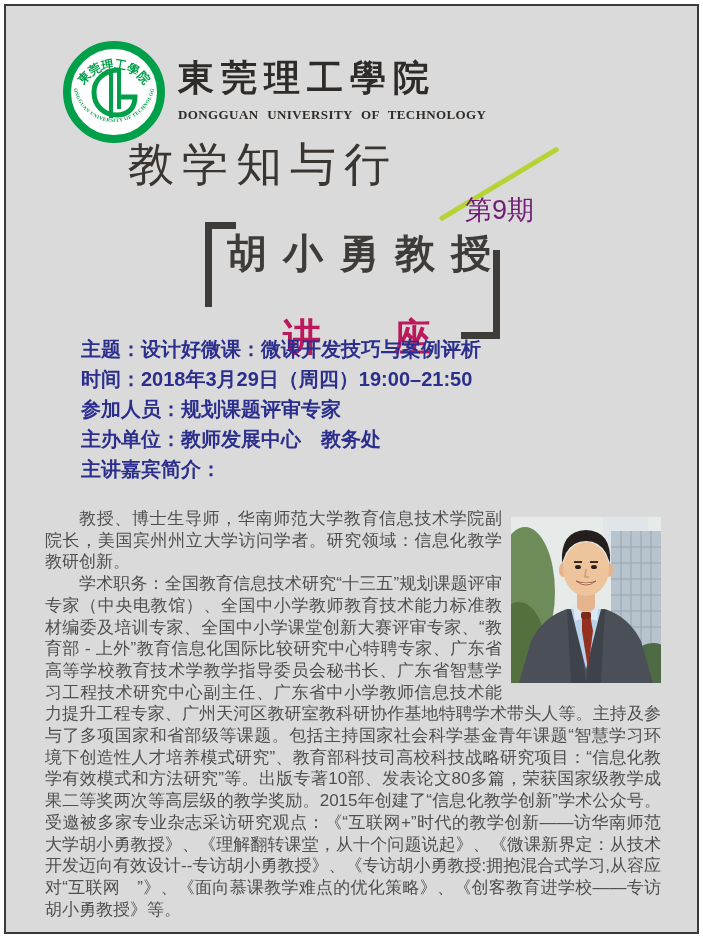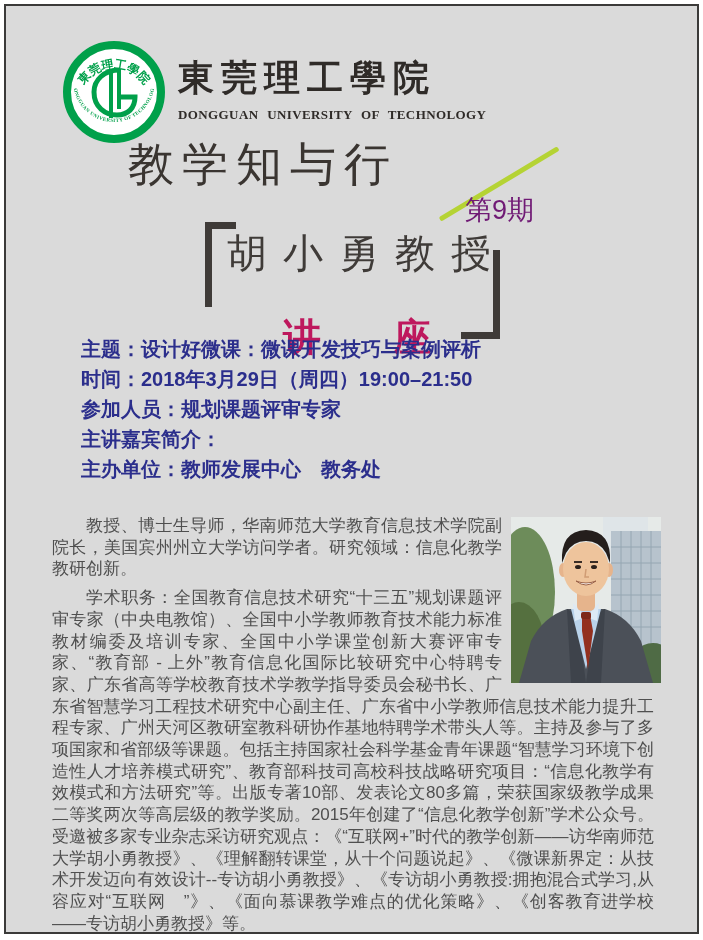--- a/index.html
+++ b/index.html
@@ -32,38 +32,38 @@
   }
   .issue{left:459px;top:186px;font-size:27px;color:#701a75;white-space:nowrap;}
   
   .bracket-open{left:199px;top:216px;width:24px;height:78px;
     border-left:7px solid #3f3b38;border-top:7px solid #3f3b38;}
   .bracket-close{left:455px;top:244px;width:32px;height:82px;
     border-right:7px solid #3f3b38;border-bottom:7px solid #3f3b38;}
   .lect1{
     left:205px;top:220px;width:282px;text-align:center;
     font-family:"Liberation Serif","DejaVu Serif",serif;
-    font-size:40px;font-weight:normal;color:#3f3b38;letter-spacing:16px;padding-left:16px;
+    font-size:40px;font-weight:bold;color:#3f3b38;letter-spacing:16px;padding-left:16px;
     white-space:nowrap;box-sizing:border-box;
   }
   .lect2{
     left:205px;top:266px;width:282px;text-align:center;
     font-family:Liberation Mono, monospace;
     font-size:38px;font-weight:bold;color:#be185d;letter-spacing:72px;padding-left:72px;
     white-space:nowrap;box-sizing:border-box;margin-top:40px;
   }
   
   .info{left:54px;top:328px;width:600px;margin-left:21px;}
   .info-line{font-size:20px;font-weight:bold;line-height:30px;white-space:nowrap;}
   
   .profile{
     left:39px;top:502px;width:616px;
     font-size:17px;line-height:21.7px;color:#4f4f4f;text-align:justify;
   }
-  .profile p{margin:7px;text-indent:2em;}
+  .profile p{margin:0;text-indent:2em;}
   .photo{
     float:right;width:150px;height:166px;margin:9px 0 6px 9px;
     display:block;
   }
 </style>
 </head>
 <body>
 
 <div class="page">
 
@@ -95,22 +95,22 @@
 
   <div class="abs bracket-open"></div>
   <div class="abs bracket-close"></div>
   <div class="abs lect1">胡小勇教授</div>
   <div class="abs lect2">讲座</div>
 
   <div class="abs info" style="color:#2b2e8c">
     <div class="info-line">主题：设计好微课：微课开发技巧与案例评析</div>
     <div class="info-line">时间：2018年3月29日（周四）19:00–21:50</div>
     <div class="info-line">参加人员：规划课题评审专家</div>
+    <div class="info-line">主办单位：教师发展中心　教务处</div>
     <div class="info-line">主讲嘉宾简介：</div>
-    <div class="info-line">主办单位：教师发展中心　教务处</div>
   </div>
 
   <div class="abs profile">
     <svg class="photo" viewBox="0 0 150 166">
       <rect x="0" y="0" width="150" height="166" fill="#e6eae8"></rect>
       <rect x="92" y="0" width="45" height="45" fill="#dfe5e8"></rect>
       <rect x="100" y="14" width="50" height="132" fill="#b7c3cd"></rect>
       <g stroke="#95a6b2" stroke-width="1">
         <line x1="110" y1="14" x2="110" y2="146"></line>
           <line x1="120" y1="14" x2="120" y2="146"></line>

